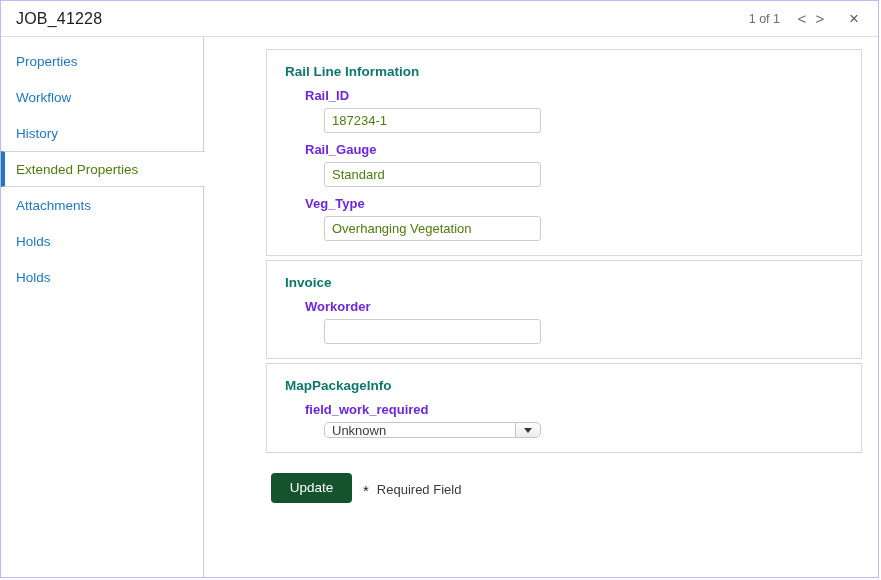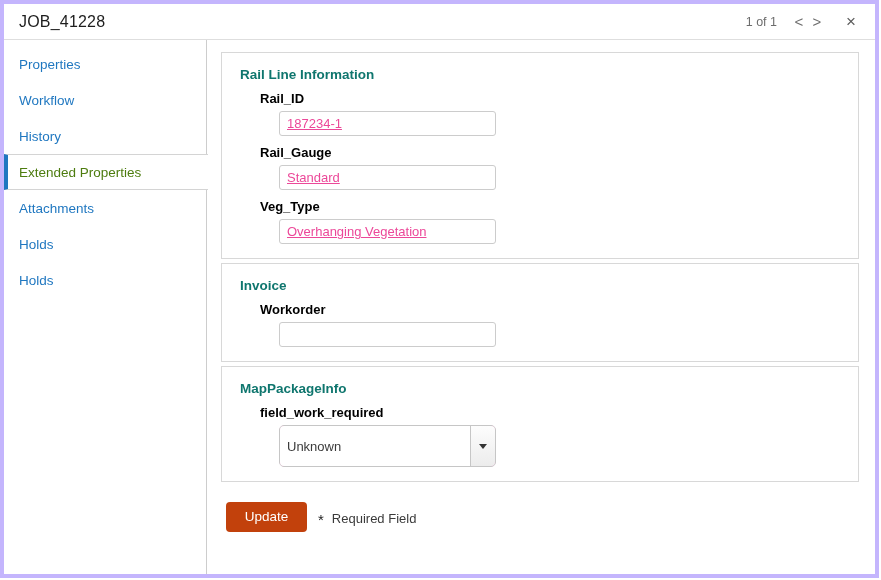--- a/index.html
+++ b/index.html
@@ -12,21 +12,21 @@
     background: #ffffff;
     font-family: "Liberation Sans", sans-serif;
     font-size: 13px;
     color: #333333;
     overflow: hidden;
   }
   #app-frame {
     position: relative;
     width: 879px;
     height: 578px;
-    border: 4px solid #c4b5fd;
+    border: 1px solid #c4b5fd;
     box-sizing: border-box;
     background: #ffffff;
     display: flex;
     flex-direction: column;
   }
 
   
   #header {
     height: 36px;
     flex: 0 0 36px;
@@ -73,20 +73,21 @@
     text-align: center;
     cursor: pointer;
     line-height: 1;
   }
 
   
   #body-wrap {
     flex: 1 1 auto;
     display: flex;
     min-height: 0;
+    gap: 48px;
   }
 
   
   #sidebar {
     width: 203px;
     flex: 0 0 203px;
     border-right: 1px solid #cdcdcd;
     box-sizing: border-box;
     background: #ffffff;
     padding-top: 6px;
@@ -137,42 +138,41 @@
     color: #0f766e;
     margin: 0 0 9px 0;
   }
   .field-row {
     margin-bottom: 9px;
   }
   .field-row:last-child { margin-bottom: 0; }
   .field-label {
     font-size: 13px;
     font-weight: bold;
-    color: #000000;
+    color: #6d28d9;
     margin: 0 0 5px 20px;
   }
   .field-input {
     margin-left: 39px;
     width: 217px;
     height: 25px;
     box-sizing: border-box;
     border: 1px solid #cccccc;
     border-radius: 3px;
     padding: 0 7px;
     font-family: "Liberation Sans", sans-serif;
     font-size: 13px;
-    color: #ec4899;
+    color: #4d7c0f;
     background: #ffffff;
     outline: none;
-    text-decoration: underline;
   }
   .select-wrap {
     margin-left: 39px;
     width: 217px;
-    height: 42px;
+    height: 16px;
     box-sizing: border-box;
     border: 1px solid #c6c6c6;
     border-radius: 5px;
     display: flex;
     align-items: stretch;
     background: #f9a8d4;
     overflow: hidden;
   }
   .select-value {
     flex: 1 1 auto;
@@ -199,21 +199,21 @@
     border-top: 5px solid #333333;
   }
 
   
   #footer {
     display: flex;
     align-items: center;
     padding: 16px 0 0 5px;
   }
   #update-btn {
-    background: #c2410c;
+    background: #14532d;
     color: #ffffff;
     border: none;
     border-radius: 4px;
     width: 81px;
     height: 30px;
     font-family: "Liberation Sans", sans-serif;
     font-size: 13.5px;
     cursor: pointer;
     line-height: 30px;
     text-align: center;

